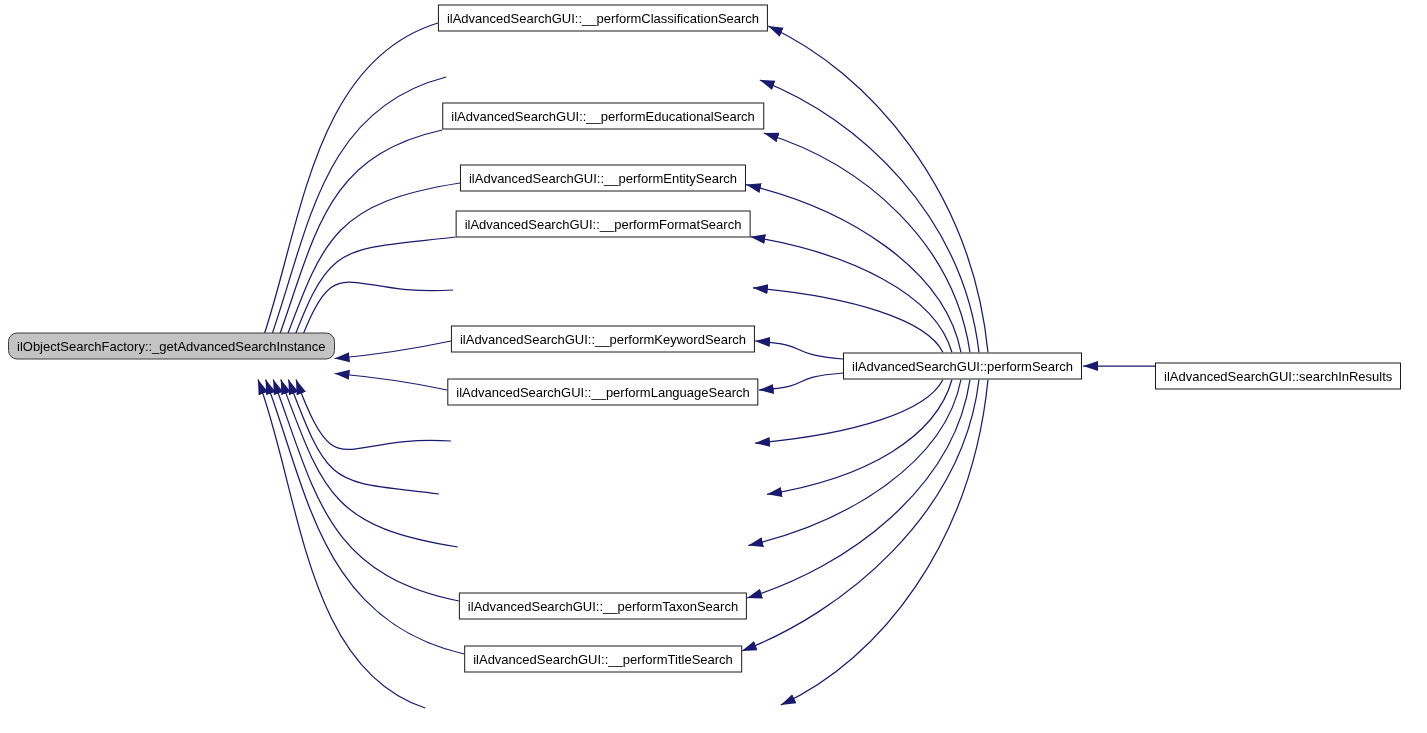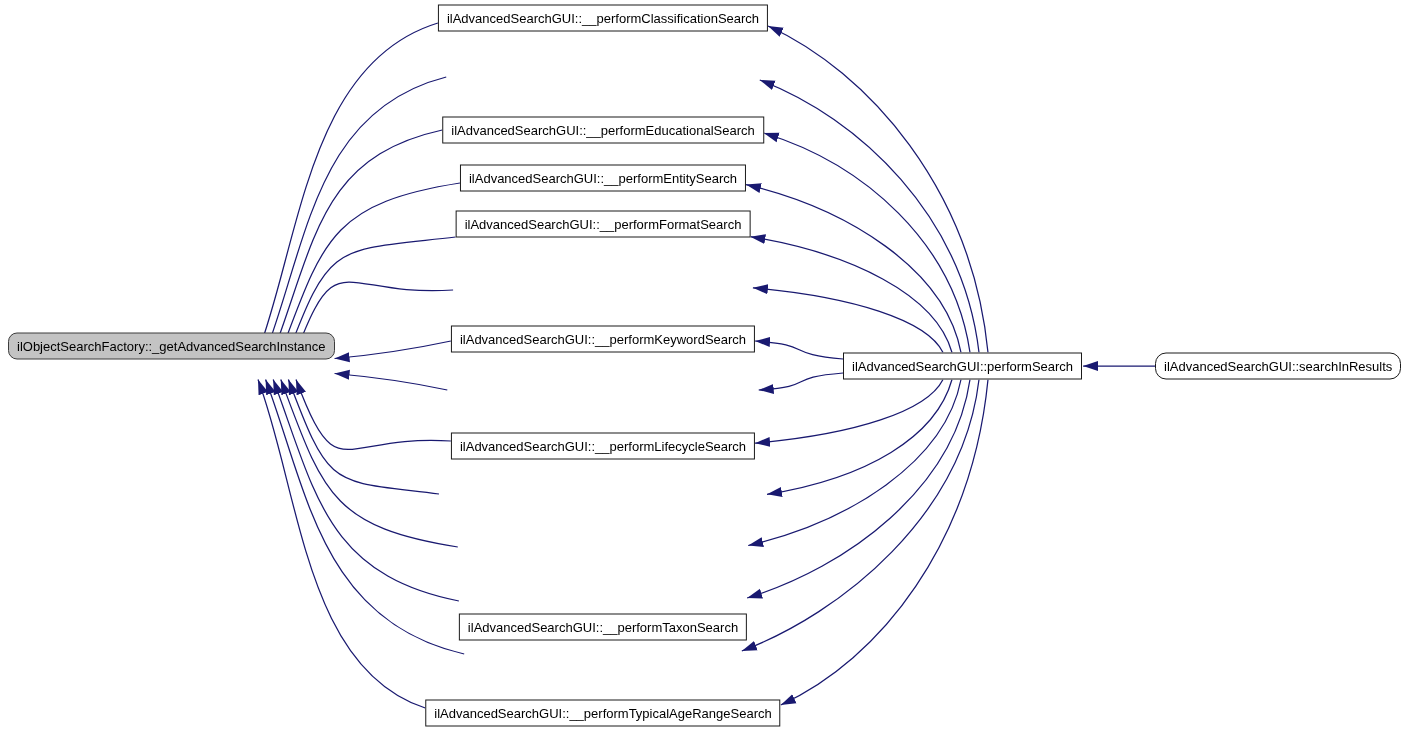--- a/index.html
+++ b/index.html
@@ -20,21 +20,21 @@
     background:var(--node-fill);
     padding:5px 8px; white-space:nowrap; line-height:15px;
     text-align:center;
   }
   .method{left:603px; transform:translate(-50%,-50%);}
   .factory{
     left:8px; top:346px; transform:translateY(-50%);
     background:var(--hl-fill); border-color:var(--hl-border);border-radius:9px;
   }
   .perform{left:843px; top:366px; transform:translateY(-50%);text-align:right;}
-  .results{left:1155px; top:366px; transform:translateY(-50%);border-radius:11px;}
+  .results{left:1155px; top:376px; transform:translateY(-50%);}
 </style>
 </head>
 <body>
 
 <div id="diagram">
   <svg id="edge-layer" viewBox="0 0 1427 733" width="1427" height="733">
       <defs>
         <marker id="arrow" markerUnits="userSpaceOnUse" markerWidth="16" markerHeight="12" refX="15" refY="6" orient="auto">
           <path d="M0,1 L15,6 L0,11 Z" fill="#191970"></path>
         </marker>
@@ -66,23 +66,23 @@
       <path d="M961,379.5 C945,462.495 848.2109375,522.2514 748.2109375,545.49" fill="none" stroke="#191970" stroke-width="1.25" marker-end="url(#arrow)"></path>
       <path d="M970,379.5 C954,488.75 847.1328125,567.41 747.1328125,598" fill="none" stroke="#191970" stroke-width="1.25" marker-end="url(#arrow)"></path>
       <path d="M979,379.5 C963,515.25 841.8203125,612.99 741.8203125,651" fill="none" stroke="#191970" stroke-width="1.25" marker-end="url(#arrow)"></path>
       <path d="M988,379.5 C972,542.25 880.734375,659.43 780.734375,705" fill="none" stroke="#191970" stroke-width="1.25" marker-end="url(#arrow)"></path>
       <path d="M1155,366 L1083.109375,366" fill="none" stroke="#191970" stroke-width="1.25" marker-end="url(#arrow)"></path>
     </svg>
 
   <div class="node factory">ilObjectSearchFactory::_getAdvancedSearchInstance</div>
 
   <div class="node method" style="top:18px">ilAdvancedSearchGUI::__performClassificationSearch</div>
-  <div class="node method" style="top:130px">ilAdvancedSearchGUI::__performEducationalSearch</div>
+  <div class="node method" style="top:116px">ilAdvancedSearchGUI::__performEducationalSearch</div>
   <div class="node method" style="top:178px">ilAdvancedSearchGUI::__performEntitySearch</div>
   <div class="node method" style="top:224px">ilAdvancedSearchGUI::__performFormatSearch</div>
   <div class="node method" style="top:339px">ilAdvancedSearchGUI::__performKeywordSearch</div>
-  <div class="node method" style="top:446px">ilAdvancedSearchGUI::__performLifecycleSearch</div>
-  <div class="node method" style="top:627px">ilAdvancedSearchGUI::__performTaxonSearch</div>
-  <div class="node method" style="top:713px">ilAdvancedSearchGUI::__performTypicalAgeRangeSearch</div>
+  <div class="node method" style="top:392px">ilAdvancedSearchGUI::__performLanguageSearch</div>
+  <div class="node method" style="top:606px">ilAdvancedSearchGUI::__performTaxonSearch</div>
+  <div class="node method" style="top:659px">ilAdvancedSearchGUI::__performTitleSearch</div>
 
   <div class="node perform">ilAdvancedSearchGUI::performSearch</div>
   <div class="node results">ilAdvancedSearchGUI::searchInResults</div>
 </div>
 
 </body></html>

